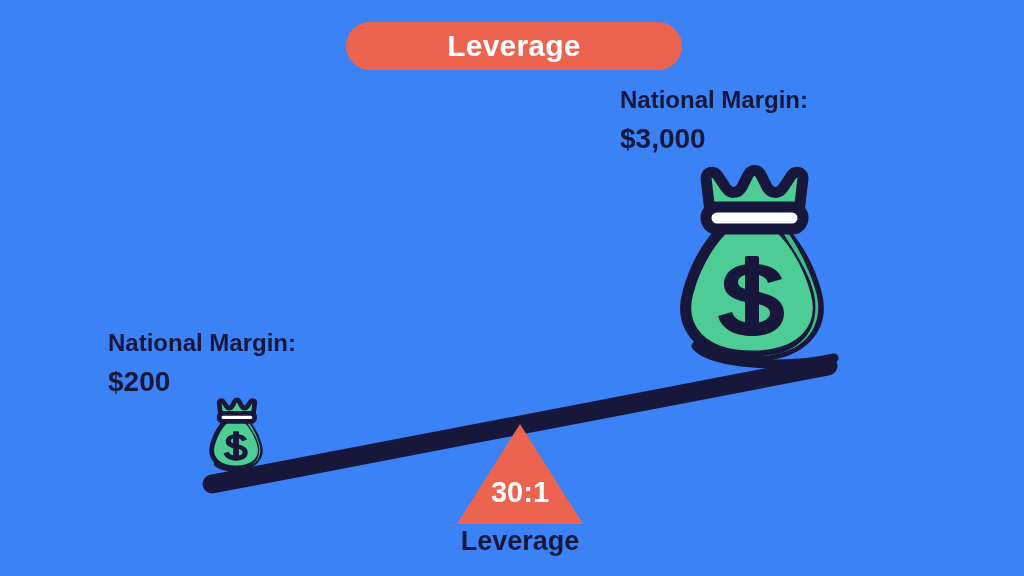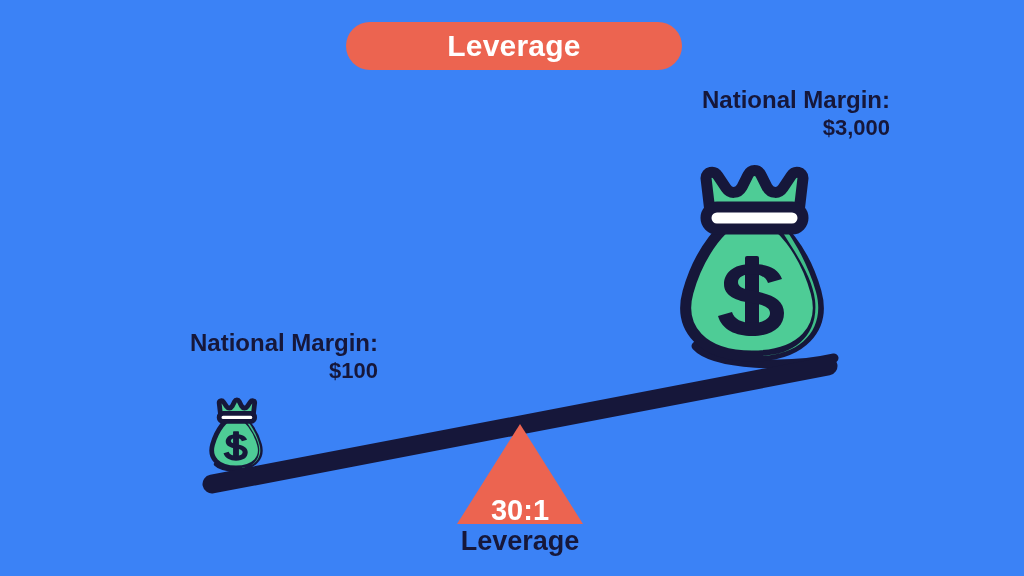--- a/index.html
+++ b/index.html
@@ -37,34 +37,34 @@
     color: #ffffff;
     font-size: 30px;
     font-weight: bold;
     letter-spacing: 0.2px;
     line-height: 1;
   }
 
   
   .label-block {
     position: absolute;
-    text-align: right;
+    text-align: left;
     color: #16173A;
     font-weight: bold;
     line-height: 1.18;
     white-space: nowrap;
   }
   .label-block .lbl-caption {
     display: block;
     font-size: 24px;
   }
   .label-block .lbl-amount {
     display: block;
-    font-size: 22px;
-    margin-top: 1px;
+    font-size: 28px;
+    margin-top: 8px;
   }
 
   #label-national {
     left: 620px;
     top: 86px;
     width: 270px;
   }
   #label-required {
     left: 108px;
     top: 329px;
@@ -92,21 +92,20 @@
   #fulcrum .fulcrum-ratio {
     position: absolute;
     left: 0;
     top: 58px;
     width: 130px;
     text-align: center;
     color: #ffffff;
     font-size: 29px;
     font-weight: bold;
     line-height: 1;
-    margin-top: 18px;
   }
   #fulcrum-label {
     position: absolute;
     left: 420px;
     top: 528px;
     width: 200px;
     text-align: center;
     color: #16173A;
     font-size: 27px;
     font-weight: bold;
@@ -139,21 +138,21 @@
     <span class="title-text">Leverage</span>
   </div>
 
   <div class="label-block" id="label-national">
     <span class="lbl-caption">National Margin:</span>
     <span class="lbl-amount">$3,000</span>
   </div>
 
   <div class="label-block" id="label-required">
     <span class="lbl-caption">National Margin:</span>
-    <span class="lbl-amount">$100</span>
+    <span class="lbl-amount">$200</span>
   </div>
 
   <div class="money-bag" id="bag-large">
     <svg viewBox="0 0 180 212" width="180" height="212">
 
       <path d="M34 186 C52 206, 128 208, 172 198" fill="none" stroke="#16173A" stroke-width="9" stroke-linecap="round"></path>
 
       <path d="M90 55
                C62 55, 36 96, 26 132
                C16 168, 40 196, 90 196

